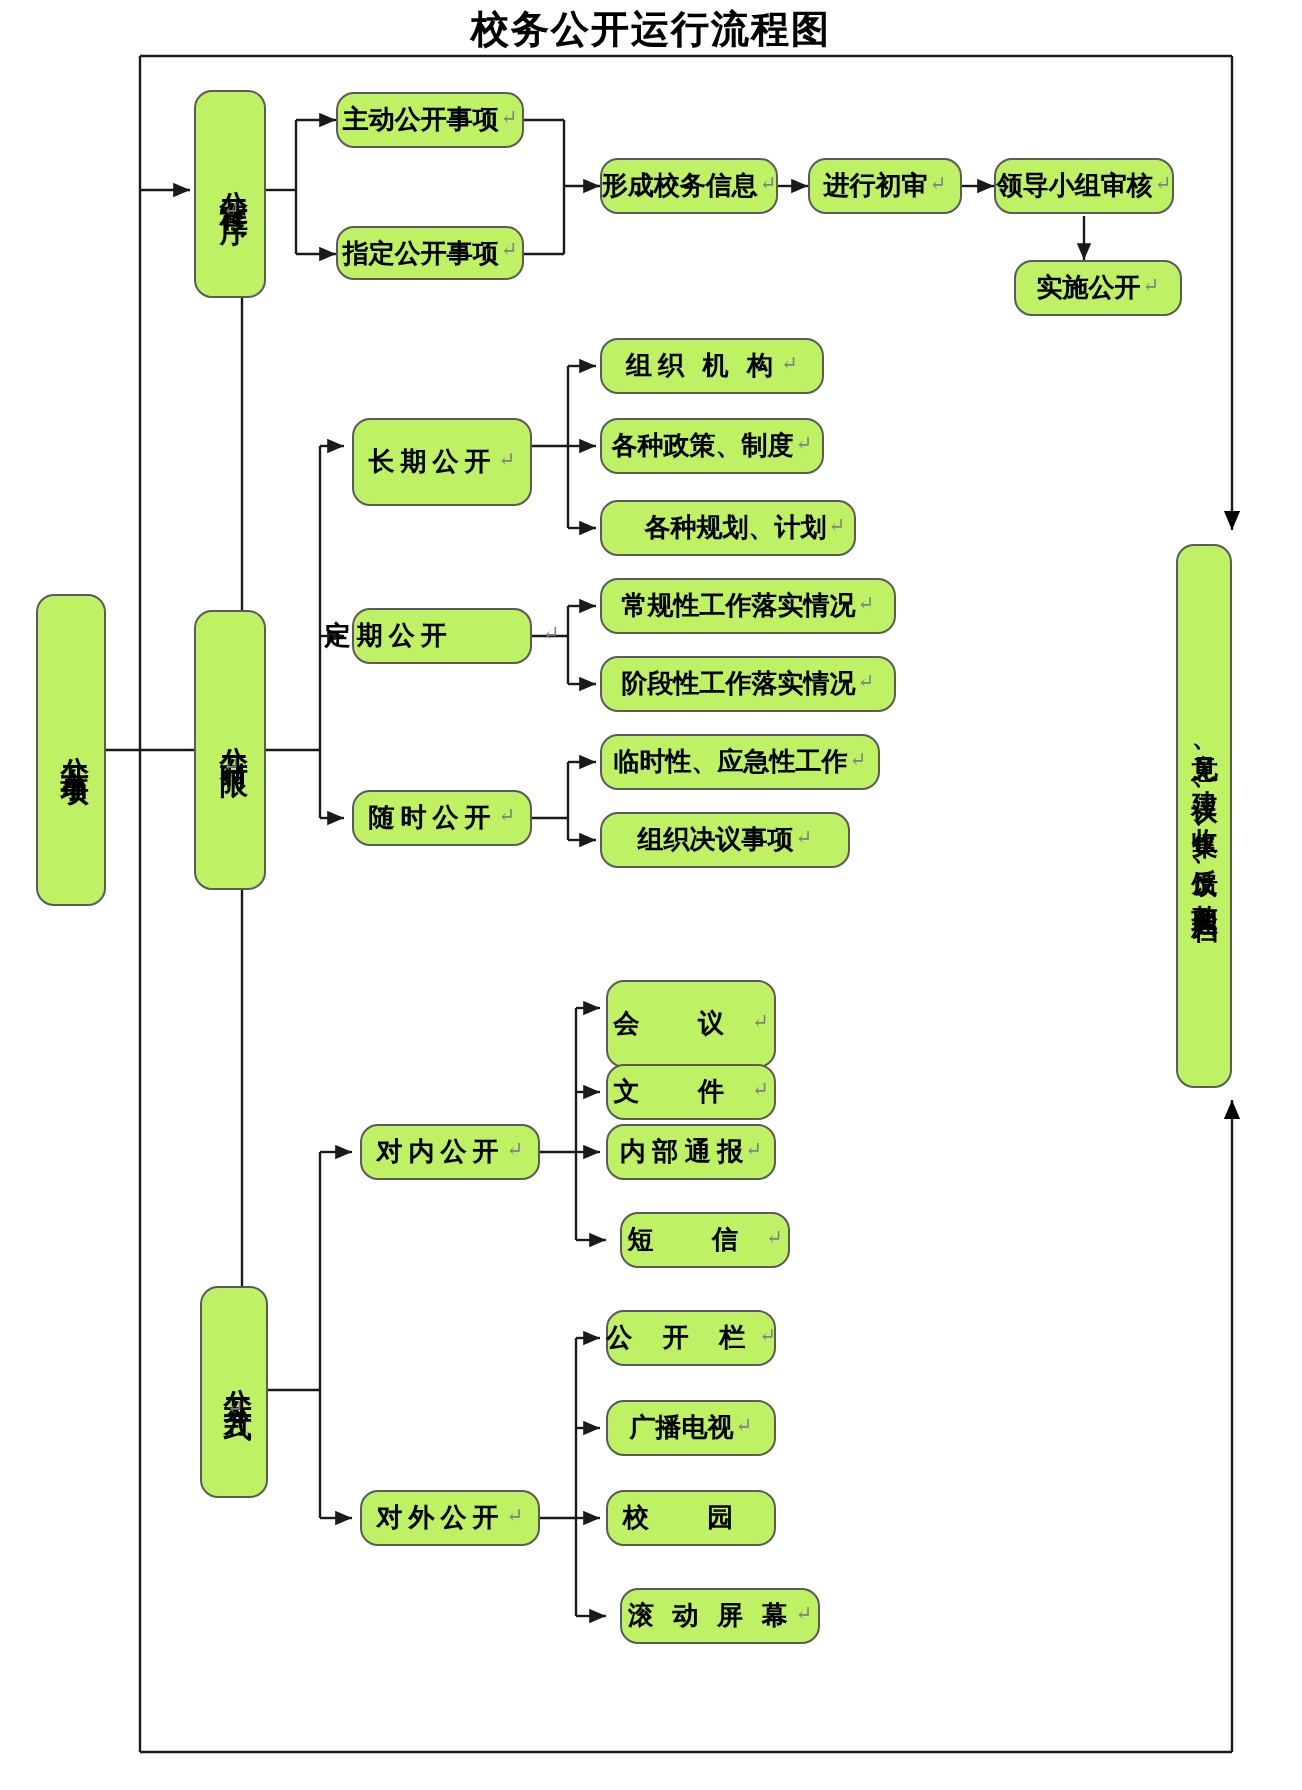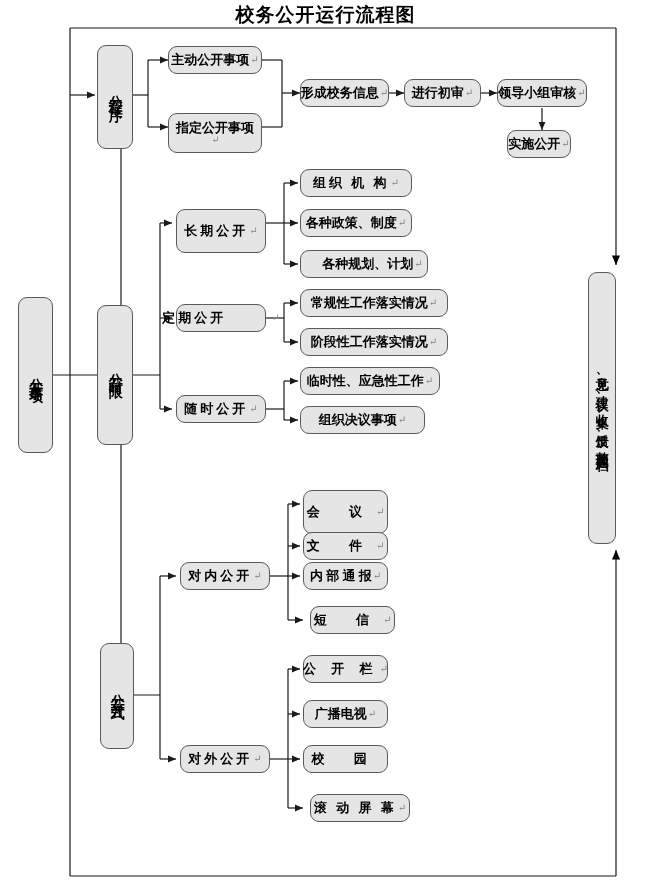--- a/index.html
+++ b/index.html
@@ -1,20 +1,20 @@
 <!DOCTYPE html>
 <html><head>
 <meta charset="utf-8">
 <style>
   html,body{margin:0;padding:0;background:#fff;}
   body{width:651px;height:895px;font-family:"Liberation Serif","DejaVu Serif",serif;}
   #stage{position:relative;width:651px;height:895px;overflow:hidden;background:#fff;}
   #wire{position:absolute;left:0;top:0;width:651px;height:895px;}
   .node{position:absolute;box-sizing:border-box;border:1.3px solid #5a5a5a;border-radius:9px;
-        background:#e5e5e5;display:flex;align-items:center;justify-content:center;
+        background:#bef264;display:flex;align-items:center;justify-content:center;
         font-weight:bold;color:#000;letter-spacing:0px;line-height:1.05;}
   .node.h{font-size:13px;padding:0 4px;white-space:nowrap;}
   .node.v{font-size:14px;writing-mode:vertical-rl;text-orientation:upright;
           padding:4px 0;letter-spacing:4px;}
   .node.vtall{font-size:13px;writing-mode:vertical-rl;text-orientation:upright;letter-spacing:2px;}
   .sp1{letter-spacing:6px;}
   .sp2{letter-spacing:13px;}
   .sp3{letter-spacing:3px;}
   #title{position:absolute;left:0;top:2px;width:651px;text-align:center;
          font-size:19px;font-weight:bold;color:#000;letter-spacing:1px;}
@@ -123,37 +123,37 @@
   </div>
   <div class="node v" style="left:100px;top:643px;width:34px;height:106px;">
     <span>公开方式</span>
       <span class="pilcrow">↵</span>
   </div>
 
   <div class="node h" style="left:168px;top:46px;width:94px;height:28px;">
     <span>主动公开事项</span>
       <span class="pilcrow">↵</span>
   </div>
-  <div class="node h" style="left:168px;top:113px;width:94px;height:40px;flex-direction:column;">
+  <div class="node h" style="left:168px;top:113px;width:94px;height:27px;">
     <span>指定公开事项</span>
       <span class="pilcrow">↵</span>
   </div>
   <div class="node h" style="left:300px;top:79px;width:89px;height:28px;">
     <span>形成校务信息</span>
       <span class="pilcrow">↵</span>
   </div>
   <div class="node h" style="left:404px;top:79px;width:77px;height:28px;">
     <span>进行初审</span>
       <span class="pilcrow">↵</span>
   </div>
   <div class="node h" style="left:497px;top:79px;width:90px;height:28px;">
     <span>领导小组审核</span>
       <span class="pilcrow">↵</span>
   </div>
-  <div class="node h" style="left:507px;top:130px;width:64px;height:28px;">
+  <div class="node h" style="left:507px;top:130px;width:84px;height:28px;">
     <span>实施公开</span>
       <span class="pilcrow">↵</span>
   </div>
 
   <div class="node h" style="left:176px;top:209px;width:90px;height:44px;">
     <span class="sp3">长期公开</span>
       <span class="pilcrow">↵</span>
   </div>
   <div class="node h" style="left:176px;top:304px;width:90px;height:28px;gap:44px;">
     <span class="sp3">定期公开</span>

